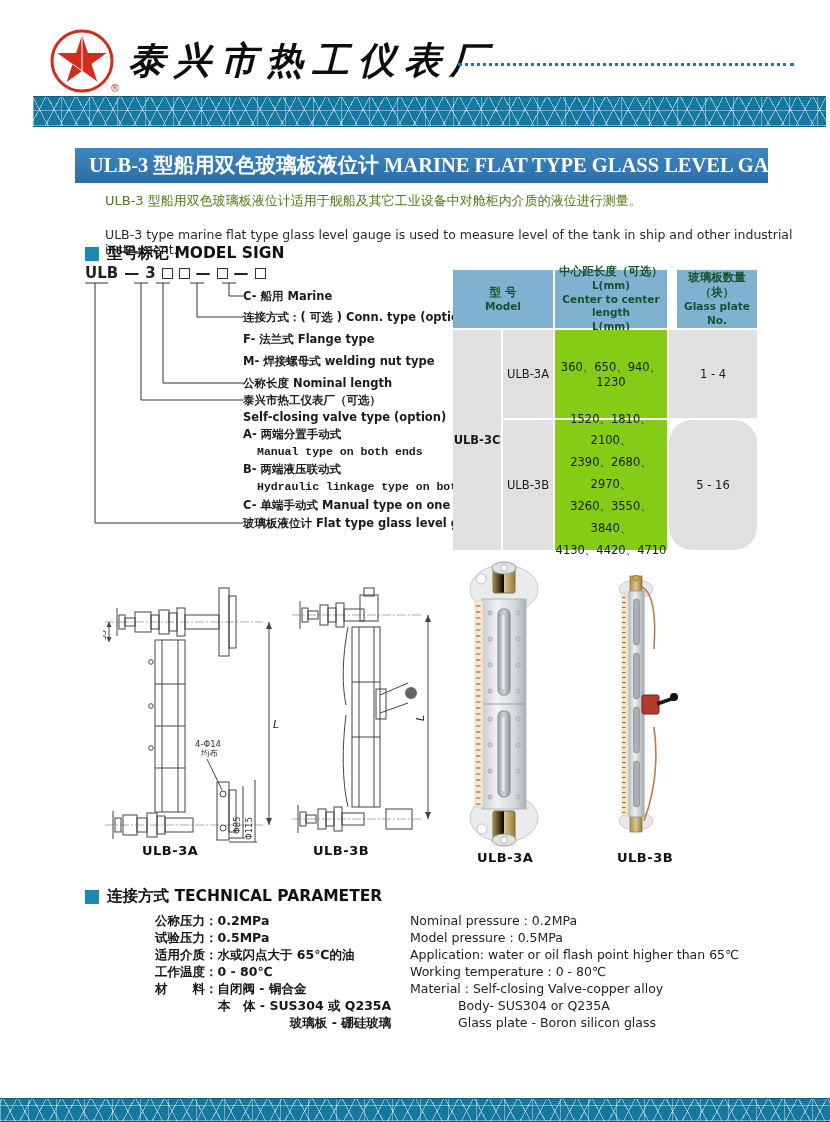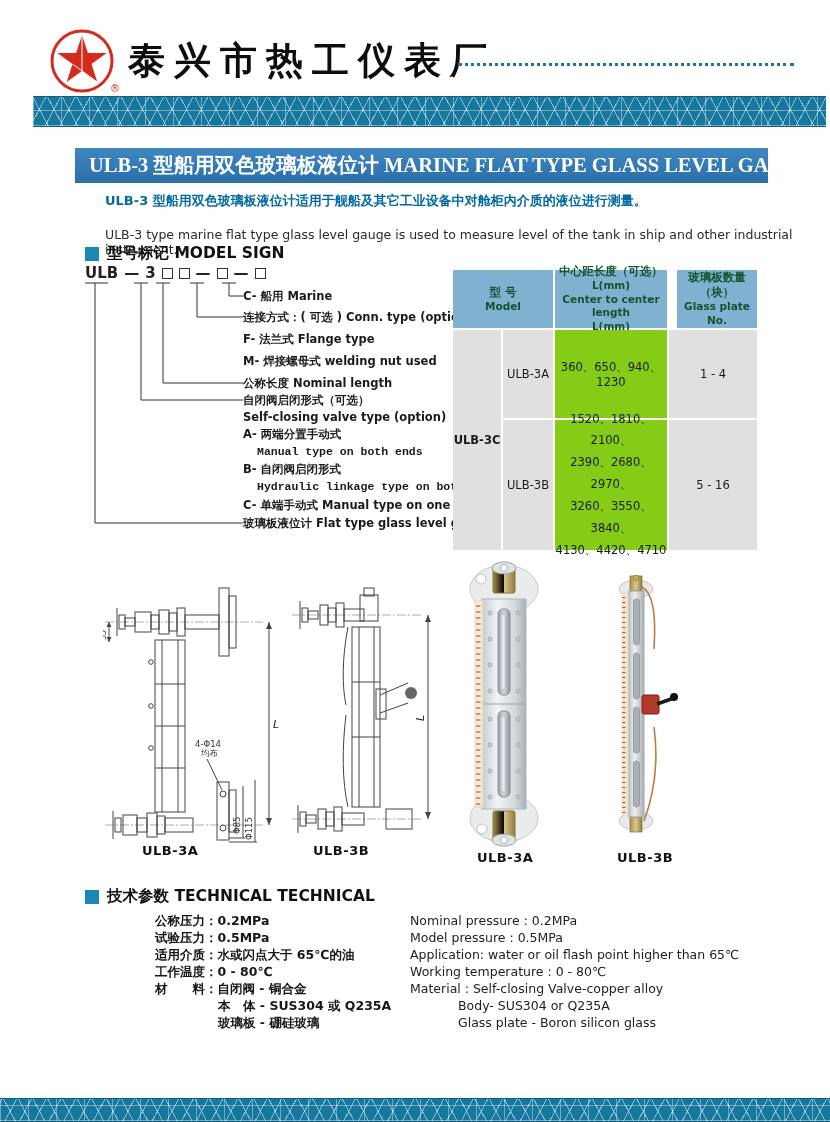--- a/index.html
+++ b/index.html
@@ -8,21 +8,21 @@
     position:relative; width:830px; height:1122px; background:#fff;
     font-family:"DejaVu Sans","Liberation Sans",sans-serif; color:#111;
     overflow:hidden; margin:0 auto;
   }
   .abs { position:absolute; }
 
   
   .brand-label { position:absolute; left:52px; top:100px; color:#d42b1e; font-size:11px; font-weight:bold;
     letter-spacing:5px; border-bottom:1px solid #d42b1e; padding-bottom:1px; }
   .company { position:absolute; left:128px; top:36px; font-size:37px; font-weight:bold; color:#0d0d0d;
-    letter-spacing:9px; white-space:nowrap; }
+    letter-spacing:9px; white-space:nowrap;font-style:italic; }
   .dotted-line { position:absolute; left:458px; top:44px; width:336px; height:22px;
     border-bottom:3px dotted #1f72b4; }
 
   
   .lattice {
     background-color:#16779f;
     background-image:
       repeating-linear-gradient(62deg,  rgba(255,255,255,.50) 0 1px, transparent 1px 13px),
       repeating-linear-gradient(-62deg, rgba(255,255,255,.50) 0 1px, transparent 1px 13px),
       repeating-linear-gradient(0deg,   rgba(255,255,255,.38) 0 1px, transparent 1px 15px),
@@ -31,21 +31,21 @@
   }
   .banner-top { position:absolute; left:33px; right:4px; top:96px; height:31px; }
   .banner-bottom { position:absolute; left:0; right:0; bottom:0; height:24px; }
 
   
   .title-bar { position:absolute; left:75px; top:148px; width:693px; height:35px;
     background:linear-gradient(#3f87c0,#2a6ea9); color:#fff;
     font-family:"Liberation Serif","DejaVu Serif",serif; font-weight:bold; font-size:20.5px;
     line-height:35px; padding-left:14px; white-space:nowrap; }
 
-  .intro-cn { position:absolute; left:105px; top:192px; font-size:13px; font-weight:bold; color:#0369a1; }
+  .intro-cn { position:absolute; left:105px; top:192px; font-size:13px; font-weight:normal; color:#4d7c0f; }
   .intro-en { position:absolute; left:105px; top:227px; font-size:12.5px; color:#2a2a2a; }
 
   
   .sec-hdr { position:absolute; display:flex; align-items:center; gap:8px; }
   .sec-sq { width:14px; height:14px; background:#1b87b4; }
   .sec-txt { font-size:15.5px; font-weight:bold; color:#111; }
 
   
   .code-line { position:absolute; left:85px; top:264px; font-size:15px; font-weight:bold; color:#222;
     display:flex; align-items:center; gap:6px;text-align:center; }
@@ -66,21 +66,21 @@
   .pre { white-space:pre-line; line-height:1.9; }
 
   
   .fig-label { position:absolute; font-size:13px; font-weight:bold; color:#111; letter-spacing:.5px; }
   svg text { font-family:"DejaVu Sans",sans-serif; }
 
   
   .param-col { position:absolute; line-height:17px; font-size:12.5px; white-space:nowrap; }
   .param-cn { left:155px; top:912px; font-weight:bold; color:#161616; }
   .param-en { left:410px; top:912px; color:#222; }
-  .ind-cn { padding-left:63px; }
+  .ind-cn { padding-left:63px;text-align:right; }
   .ind-en { padding-left:48px; }
 </style>
 </head>
 <body>
 
 <div class="page">
 
   <svg class="abs" style="left:46px;top:26px;" width="78" height="72" viewBox="0 0 78 72">
     <circle cx="36" cy="35" r="30" fill="#ffffff" stroke="#d42b1e" stroke-width="3"></circle>
     <path d="M36,9 L41.9,26.9 L60.7,27 L45.5,38.1 L51.3,56 L36,45 L20.7,56 L26.5,38.1 L11.3,27 L30.1,26.9 Z" fill="#d42b1e"></path>
@@ -119,27 +119,27 @@
       <path d="M49,1 H63 M56,1 V118 H158"></path>
       <path d="M71,1 H85 M78,1 V101 H158"></path>
       <path d="M105,1 H119 M112,1 V35 H158"></path>
       <path d="M137,1 H151 M144,1 V14 H158"></path>
     </g>
   </svg>
 
   <div class="ms-label" style="top:289px;">C- 船用  Marine</div>
   <div class="ms-label" style="top:310px;">连接方式：( 可选 ) Conn. type (option)</div>
   <div class="ms-label" style="top:332px;">F- 法兰式 Flange type</div>
-  <div class="ms-label" style="top:354px;">M- 焊接螺母式  welding nut used</div>
+  <div class="ms-label" style="top:354px;">M- 焊接螺母式  welding nut type</div>
   <div class="ms-label" style="top:376px;">公称长度  Nominal length</div>
-  <div class="ms-label" style="top:393px;">自闭阀启闭形式（可选）</div>
+  <div class="ms-label" style="top:393px;">泰兴市热工仪表厂（可选）</div>
   <div class="ms-label" style="top:410px;">Self-closing valve type (option)</div>
   <div class="ms-label" style="top:427px;">A- 两端分置手动式</div>
   <div class="ms-label ms-ind" style="top:445px;">Manual type on both ends</div>
-  <div class="ms-label" style="top:462px;">B- 自闭阀启闭形式</div>
+  <div class="ms-label" style="top:462px;">B- 两端液压联动式</div>
   <div class="ms-label ms-ind" style="top:480px;">Hydraulic linkage type  on both ends</div>
   <div class="ms-label" style="top:498px;">C- 单端手动式  Manual type on one end</div>
   <div class="ms-label" style="top:516px;">玻璃板液位计  Flat type glass level gauge</div>
 
   <div class="spec-table">
     <div class="cell th" style="grid-column:1/3;grid-row:1;">
       <span class="l1">型  号</span>
       <span class="l2">Model</span>
     </div>
     <div class="cell th" style="grid-column:3;grid-row:1;">
@@ -157,21 +157,21 @@
 
     <div class="cell td-gray td-txt" style="grid-column:2;grid-row:2;">ULB-3A</div>
     <div class="cell td-blue td-txt" style="grid-column:3;grid-row:2;">360、650、940、1230</div>
     <div class="cell td-gray td-txt" style="grid-column:4;grid-row:2;">1 - 4</div>
 
     <div class="cell td-gray td-txt" style="grid-column:2;grid-row:3;">ULB-3B</div>
     <div class="cell td-blue td-txt pre" style="grid-column:3;grid-row:3;">1520、1810、2100、
 2390、2680、2970、
 3260、3550、3840、
 4130、4420、4710</div>
-    <div class="cell td-gray td-txt" style="grid-column:4;grid-row:3;">5 - 16</div>
+    <div class="cell td-gray td-txt" style="grid-column:4;grid-row:3;border-radius:23px;">5 - 16</div>
   </div>
 
   <svg class="abs" style="left:103px;top:582px;" width="180" height="262" viewBox="0 0 180 262">
     <g stroke="#8a8a8a" stroke-width=".7" fill="none">
       <line x1="2" y1="40" x2="160" y2="40" stroke-dasharray="9 2 2 2"></line>
       <line x1="2" y1="243" x2="160" y2="243" stroke-dasharray="9 2 2 2"></line>
     </g>
     <g stroke="#444" stroke-width="1" fill="none">
 
       <line x1="14" y1="26" x2="14" y2="54"></line>
@@ -372,21 +372,21 @@
     <rect x="32" y="120" width="17" height="19" rx="2" fill="#b23a2c" stroke="#801f12"></rect>
     <line x1="47" y1="129" x2="64" y2="123" stroke="#1a1a1a" stroke-width="3.5"></line>
     <circle cx="64" cy="122" r="4" fill="#111"></circle>
   </svg>
 
   <div class="fig-label" style="left:477px;top:850px;">ULB-3A</div>
   <div class="fig-label" style="left:617px;top:850px;">ULB-3B</div>
 
   <div class="sec-hdr" style="left:85px;top:886px;">
     <span class="sec-sq"></span>
-    <span class="sec-txt">技术参数 TECHNICAL TECHNICAL</span>
+    <span class="sec-txt">连接方式 TECHNICAL PARAMETER</span>
   </div>
 
   <div class="param-col param-cn">
     <div>公称压力：0.2MPa</div>
     <div>试验压力：0.5MPa</div>
     <div>适用介质：水或闪点大于 65℃的油</div>
     <div>工作温度：0 - 80℃</div>
     <div>材　　料：自闭阀 - 铜合金</div>
     <div class="ind-cn">本　体 - SUS304 或 Q235A</div>
     <div class="ind-cn">玻璃板 - 硼硅玻璃</div>

